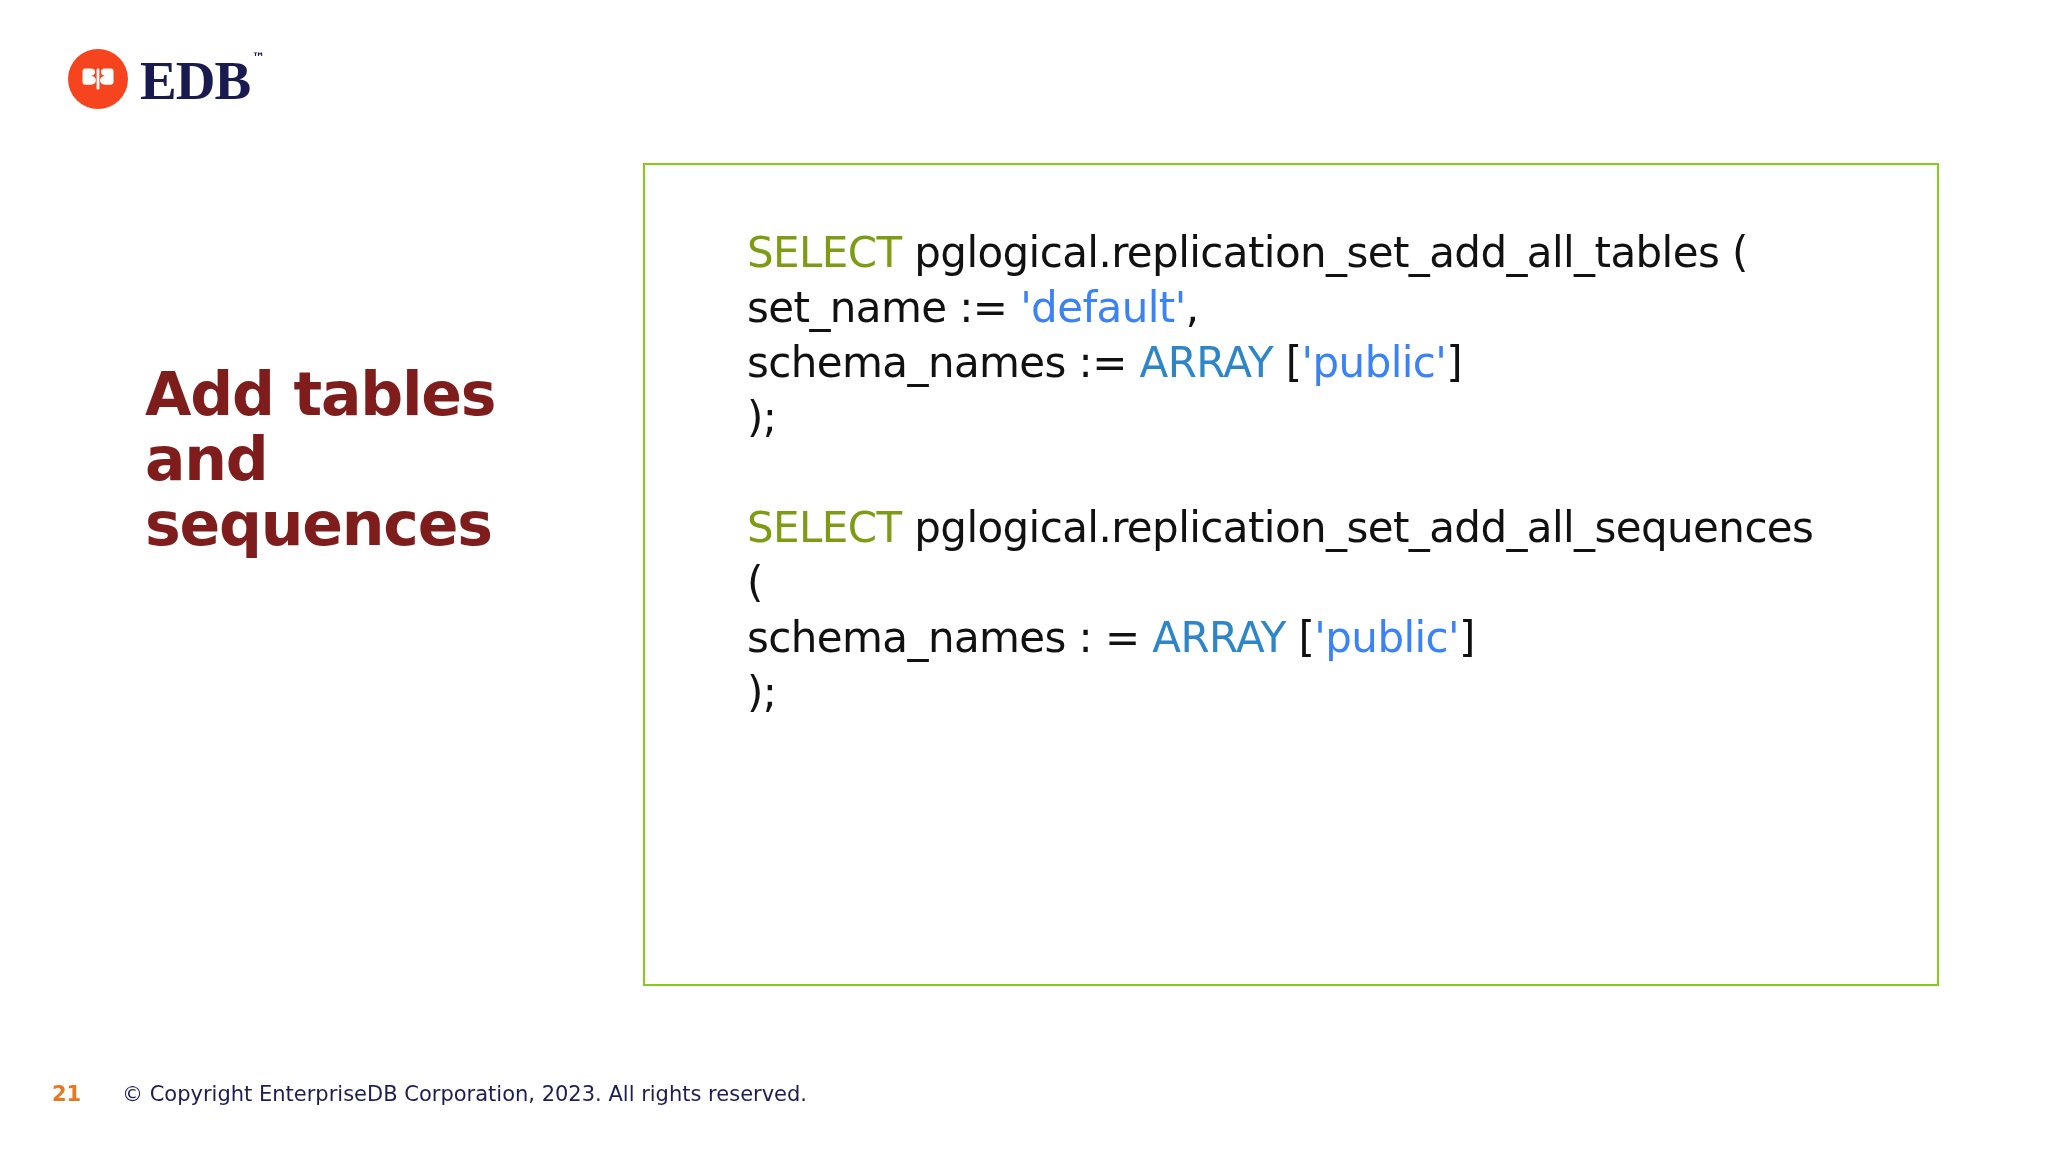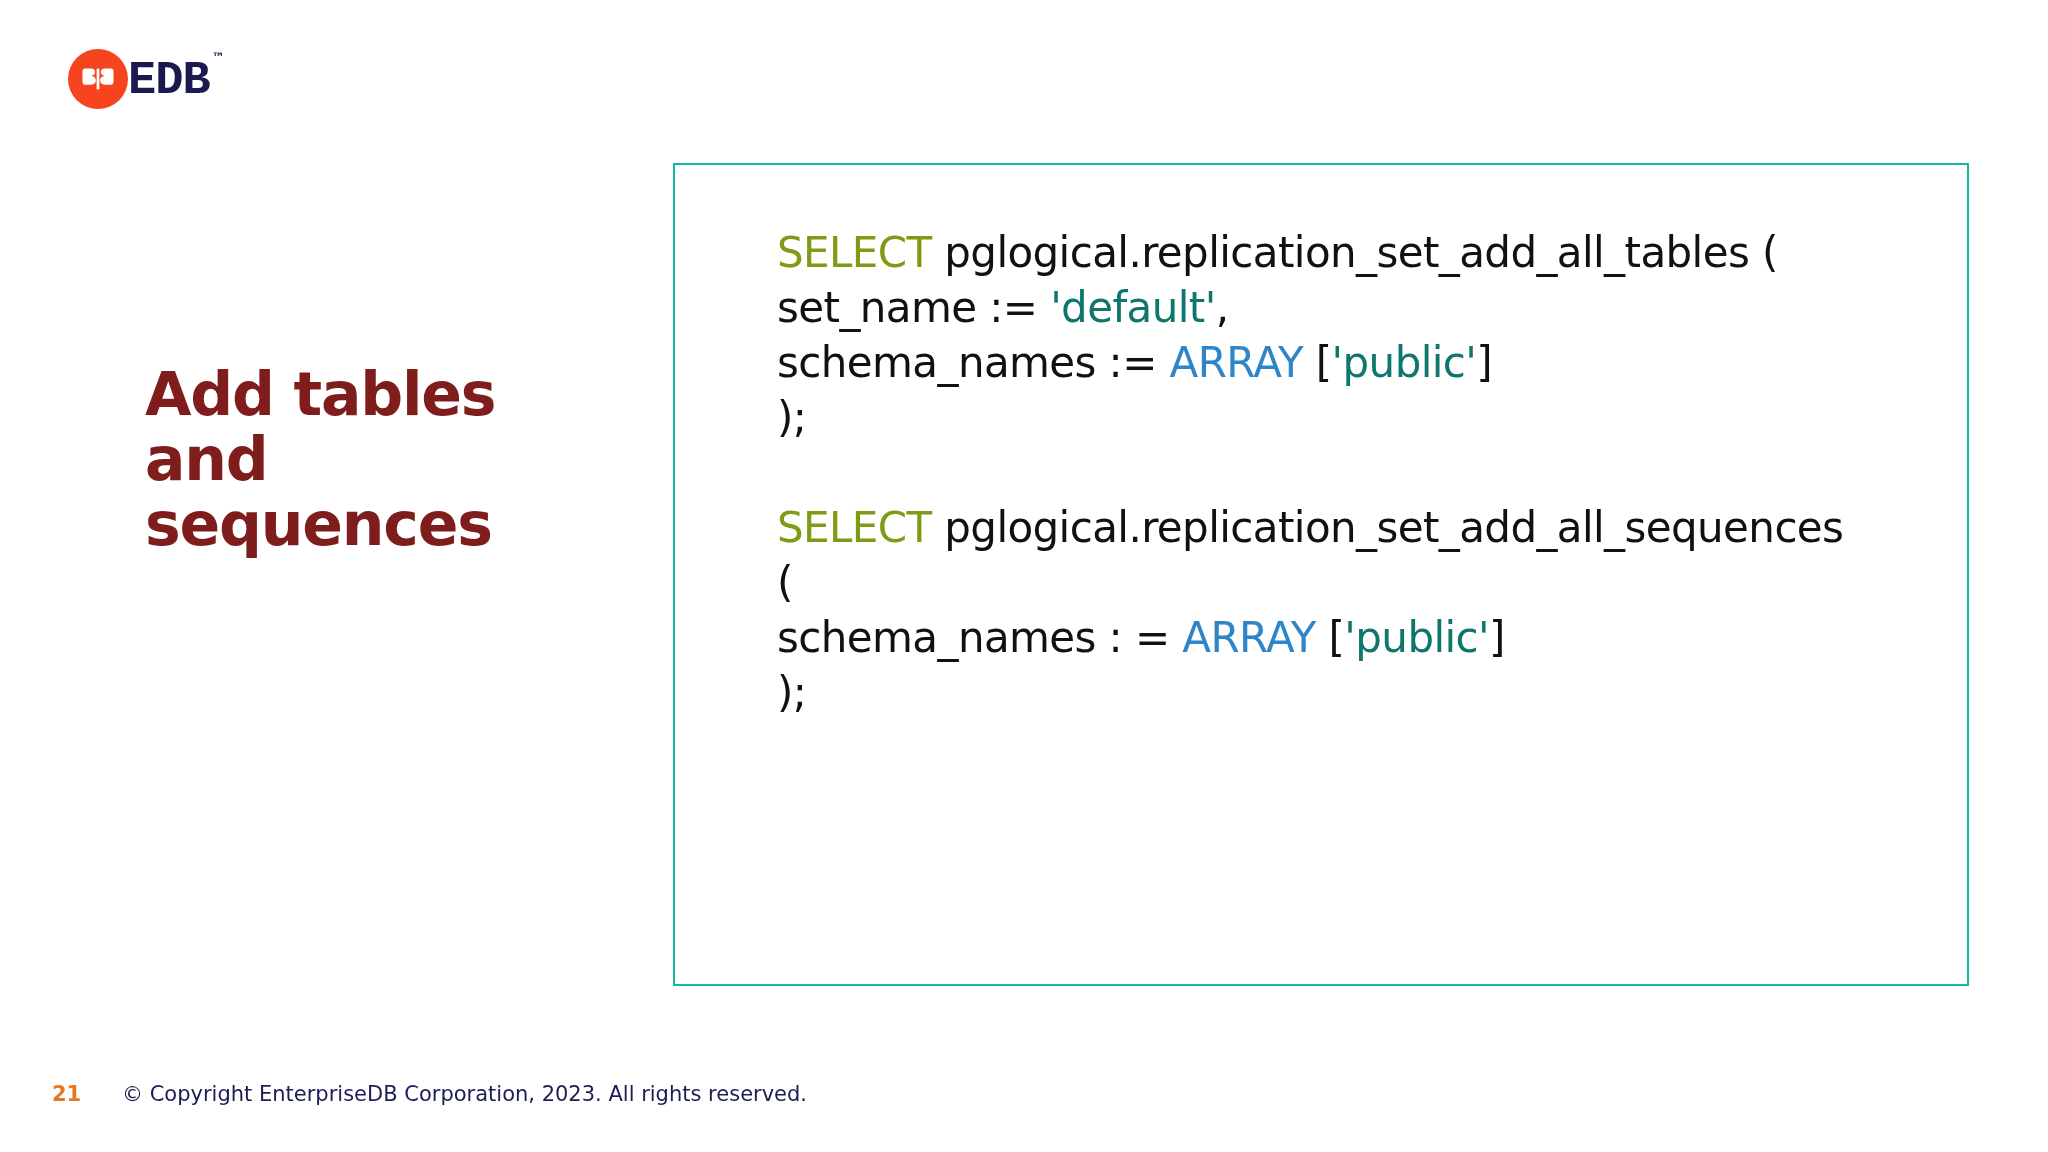--- a/index.html
+++ b/index.html
@@ -43,25 +43,26 @@
   
   .logo-mark .glyph {
     position: absolute;
     left: 50%;
     top: 50%;
     transform: translate(-50%, -50%);
     width: 34px;
     height: 22px;
   }
   .logo-word {
-    font-family: Liberation Mono, monospace;
+    font-family: Liberation Serif, serif;
     font-weight: 700;
-    font-size: 47px;
+    font-size: 55px;
     letter-spacing: -1px;
     color: #191a4f;
+    margin-left: 12px;
     line-height: 1;
     position: relative;
     top: 1px;
   }
   .logo-tm {
     font-family: "DejaVu Sans", sans-serif;
     font-size: 13px;
     font-weight: 700;
     color: #191a4f;
     position: relative;
@@ -80,25 +81,25 @@
     font-size: 60px;
     line-height: 1.08;
     letter-spacing: -1.2px;
     color: #7f1d1d;
     white-space: pre-line;
   }
 
   
   .code-box {
     position: absolute;
-    left: 673px;
+    left: 643px;
     top: 163px;
     width: 1296px;
     height: 823px;
-    border: 2px solid #14b8a6;
+    border: 2px solid #84cc16;
     box-sizing: border-box;
     background: #ffffff;
   }
   .code-body {
     position: absolute;
     left: 102px;
     top: 60px;
     right: 8px;
     font-family: "DejaVu Sans", sans-serif;
     font-size: 42px;
@@ -106,21 +107,21 @@
     color: #111111;
     letter-spacing: -0.6px;
   }
   .code-line {
     white-space: pre;
   }
   .code-line.blank {
     height: 55px;
   }
   .tok-keyword { color: #7d9b14; }
-  .tok-string  { color: #0f766e; }
+  .tok-string  { color: #3b82f6; }
   .tok-type    { color: #2e86c8; }
   .tok-plain   { color: #111111; }
 
   
   .footer {
     position: absolute;
     left: 52px;
     top: 1082px;
     display: flex;
     align-items: center;

